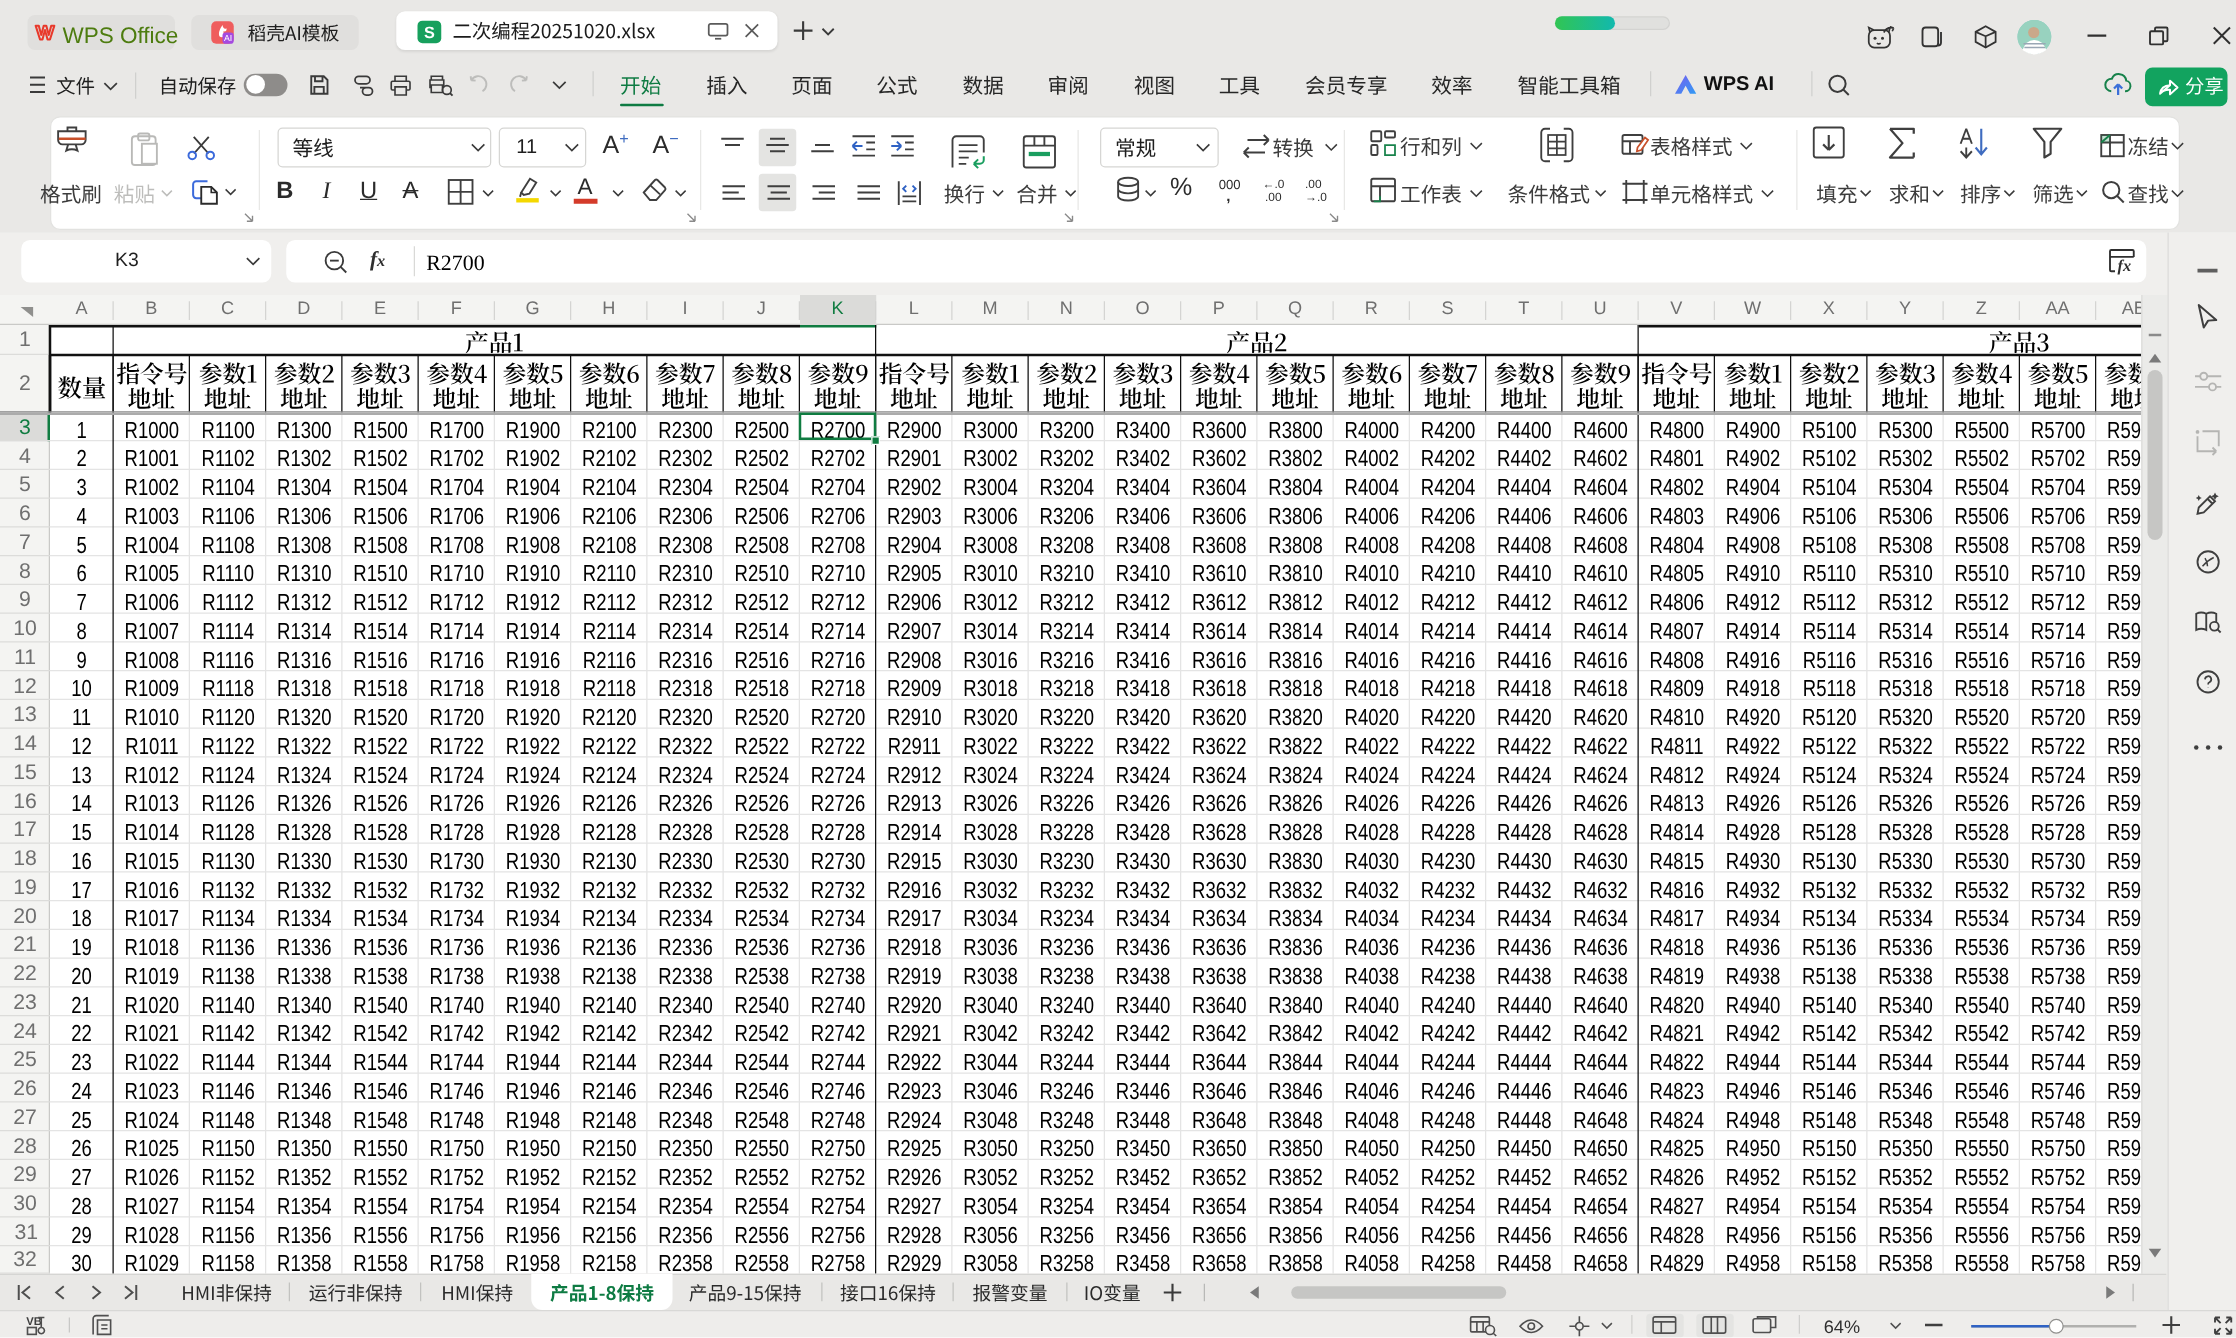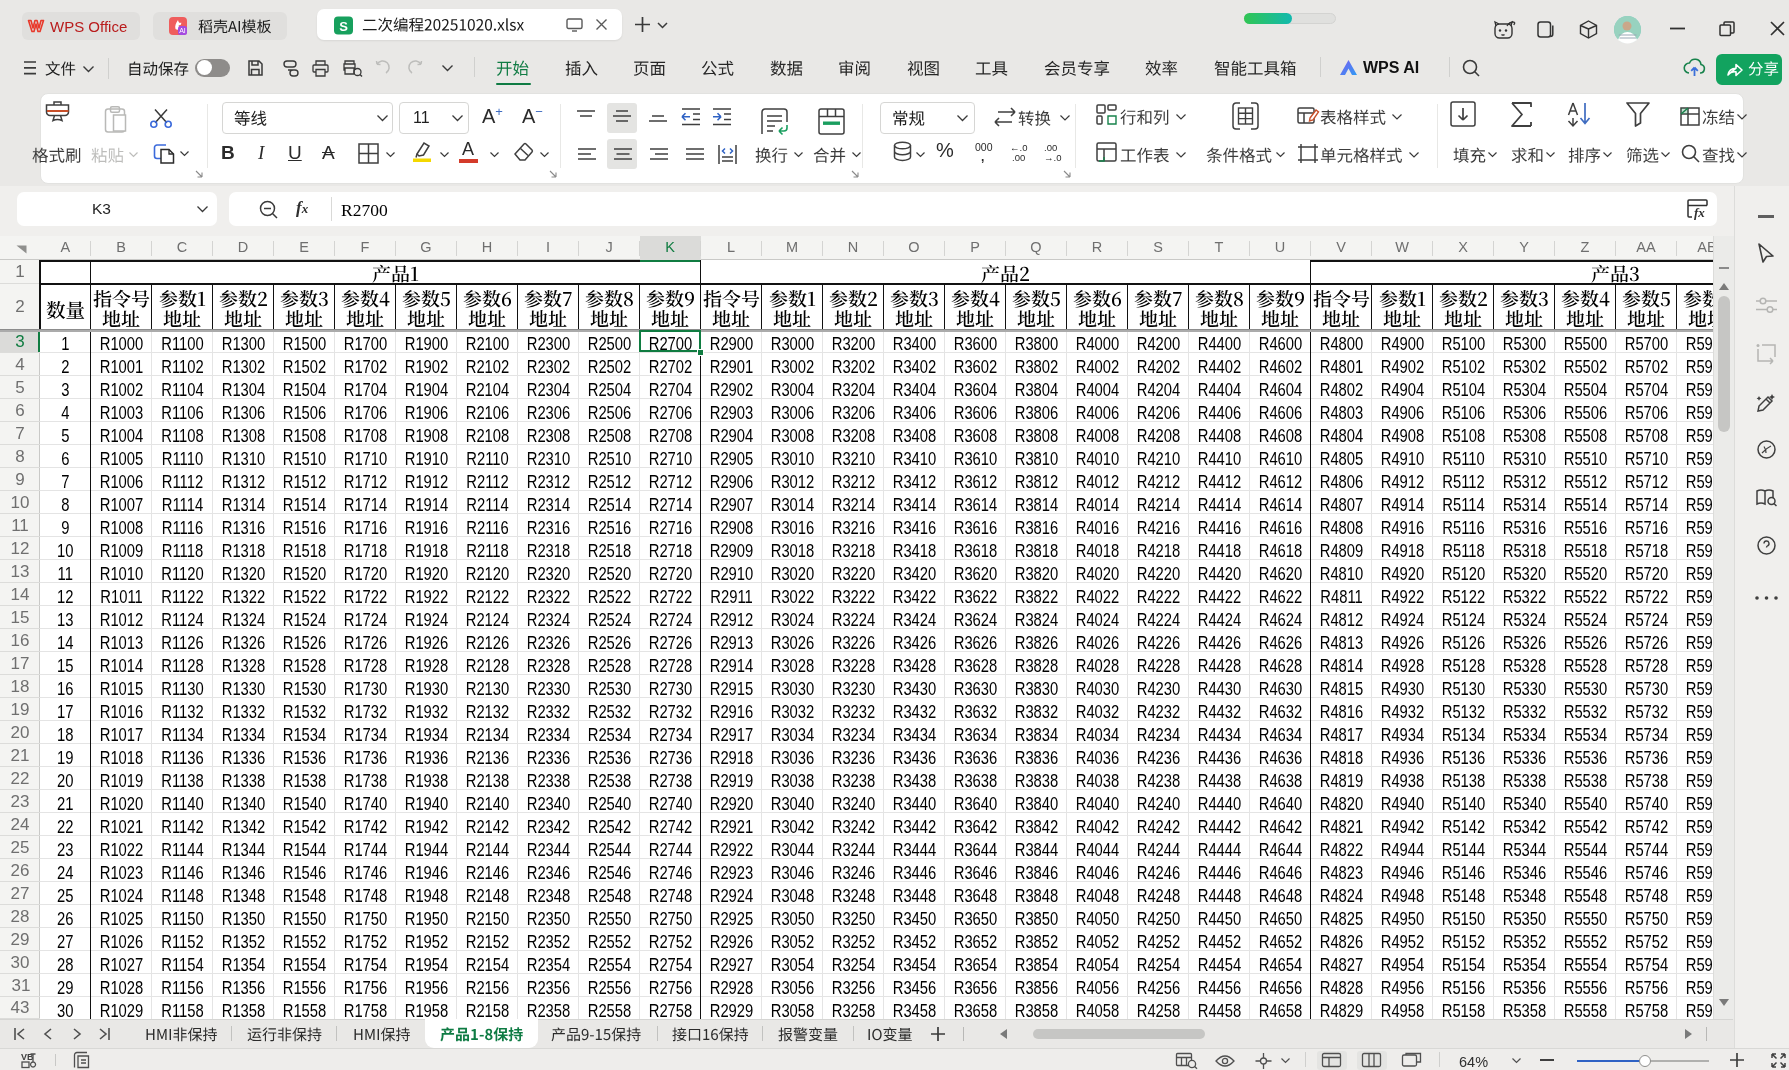--- a/index.html
+++ b/index.html
@@ -299,21 +299,21 @@
     <div class="abs lsans" style="left:0;top:882.0px;width:40px;height:23.0px;line-height:23.0px;text-align:center;font-size:17px;color:#6f6f6f">27</div>
     <div class="abs" style="left:0;top:904.0px;width:40px;height:1px;background:#dcdcda"></div>
     <div class="abs lsans" style="left:0;top:905.0px;width:40px;height:23.0px;line-height:23.0px;text-align:center;font-size:17px;color:#6f6f6f">28</div>
     <div class="abs" style="left:0;top:927.0px;width:40px;height:1px;background:#dcdcda"></div>
     <div class="abs lsans" style="left:0;top:928.0px;width:40px;height:23.0px;line-height:23.0px;text-align:center;font-size:17px;color:#6f6f6f">29</div>
     <div class="abs" style="left:0;top:950.0px;width:40px;height:1px;background:#dcdcda"></div>
     <div class="abs lsans" style="left:0;top:951.0px;width:40px;height:23.0px;line-height:23.0px;text-align:center;font-size:17px;color:#6f6f6f">30</div>
     <div class="abs" style="left:0;top:973.0px;width:40px;height:1px;background:#dcdcda"></div>
     <div class="abs lsans" style="left:0;top:974.0px;width:42px;height:23.0px;line-height:23.0px;text-align:center;font-size:17px;color:#6f6f6f">31</div>
     <div class="abs" style="left:0;top:996.0px;width:40px;height:1px;background:#dcdcda"></div>
-    <div class="abs lsans" style="left:0;top:997.0px;width:40px;height:22.0px;line-height:22.0px;text-align:center;font-size:17px;color:#6f6f6f">43</div>
+    <div class="abs lsans" style="left:0;top:997.0px;width:40px;height:22.0px;line-height:22.0px;text-align:center;font-size:17px;color:#6f6f6f">32</div>
     <div class="abs" style="left:0;top:1018.0px;width:40px;height:1px;background:#dcdcda"></div>
     <div class="abs" style="left:151.0px;top:330px;width:1px;height:689px;background:#e4e4e4"></div>
     <div class="abs" style="left:212.0px;top:330px;width:1px;height:689px;background:#e4e4e4"></div>
     <div class="abs" style="left:273.0px;top:330px;width:1px;height:689px;background:#e4e4e4"></div>
     <div class="abs" style="left:334.0px;top:330px;width:1px;height:689px;background:#e4e4e4"></div>
     <div class="abs" style="left:395.0px;top:330px;width:1px;height:689px;background:#e4e4e4"></div>
     <div class="abs" style="left:456.0px;top:330px;width:1px;height:689px;background:#e4e4e4"></div>
     <div class="abs" style="left:517.0px;top:330px;width:1px;height:689px;background:#e4e4e4"></div>
     <div class="abs" style="left:578.0px;top:330px;width:1px;height:689px;background:#e4e4e4"></div>
     <div class="abs" style="left:639.0px;top:330px;width:1px;height:689px;background:#e4e4e4"></div>
@@ -1677,21 +1677,21 @@
         <b>R5758</b>
         <b>R5958</b>
       </div>
     </div>
     <div class="abs" style="left:639.2px;top:329.8px;width:61.6px;height:22.6px;border:2px solid #107c41"></div>
     <div class="abs" style="left:697px;top:348.5px;width:7px;height:7px;background:#107c41;border:1.5px solid #fff"></div>
     <div class="abs" style="left:22px;top:12px;width:118px;height:28px;background:#e0dfdd;border-radius:6px"></div>
     <svg class="ic " style="left:27px;top:17px" width="18" height="18" viewBox="0 0 18 18">
       <path d="M1.5 3.5 L5 14.5 L7 14.5 L9 7 L11 14.5 L13 14.5 L16.5 3.5 L14 3.5 L12 11 L10 3.5 L8 3.5 L6 11 L4 3.5 Z" fill="none" stroke="#e8392b" stroke-width="1.6" stroke-linejoin="round"></path>
     </svg>
-    <div class="abs lsans" style="left:50px;top:18px;font-size:15px;color:#b91c1c">WPS Office</div>
+    <div class="abs lsans" style="left:50px;top:18px;font-size:18px;color:#4d7c0f">WPS Office</div>
     <div class="abs" style="left:153px;top:12px;width:134px;height:28px;background:#e0dfdd;border-radius:6px"></div>
     <svg class="ic " style="left:169px;top:17px" width="18" height="18" viewBox="0 0 18 18">
       <rect x="0" y="0" width="18" height="18" rx="4" fill="#ef5d5d"></rect>
       <path d="M9 3 C7 6 5.5 9 6.5 12 C8.5 13.5 11 12.5 12 10 C10.5 10.5 9.5 10 9.8 8 C11.5 8.5 12.5 7.5 12.2 5.5 C11 6.5 9.5 6 9 3Z" fill="#fff"></path>
       <rect x="9" y="9" width="9" height="9" rx="2.5" fill="#a44ae0"></rect>
       <text x="13.5" y="16" font-family="Liberation Sans" font-size="7" fill="#fff" text-anchor="middle">AI</text>
     </svg>
     <svg class="tx" style="left:198.2px;top:16.7px;color:#1f1f1f" width="75" height="20" viewBox="0 0 75 20">
       <g transform="translate(0 15.0)">
         <use href="#q19" transform="translate(0.0 0) scale(0.015 -0.015)"></use>

